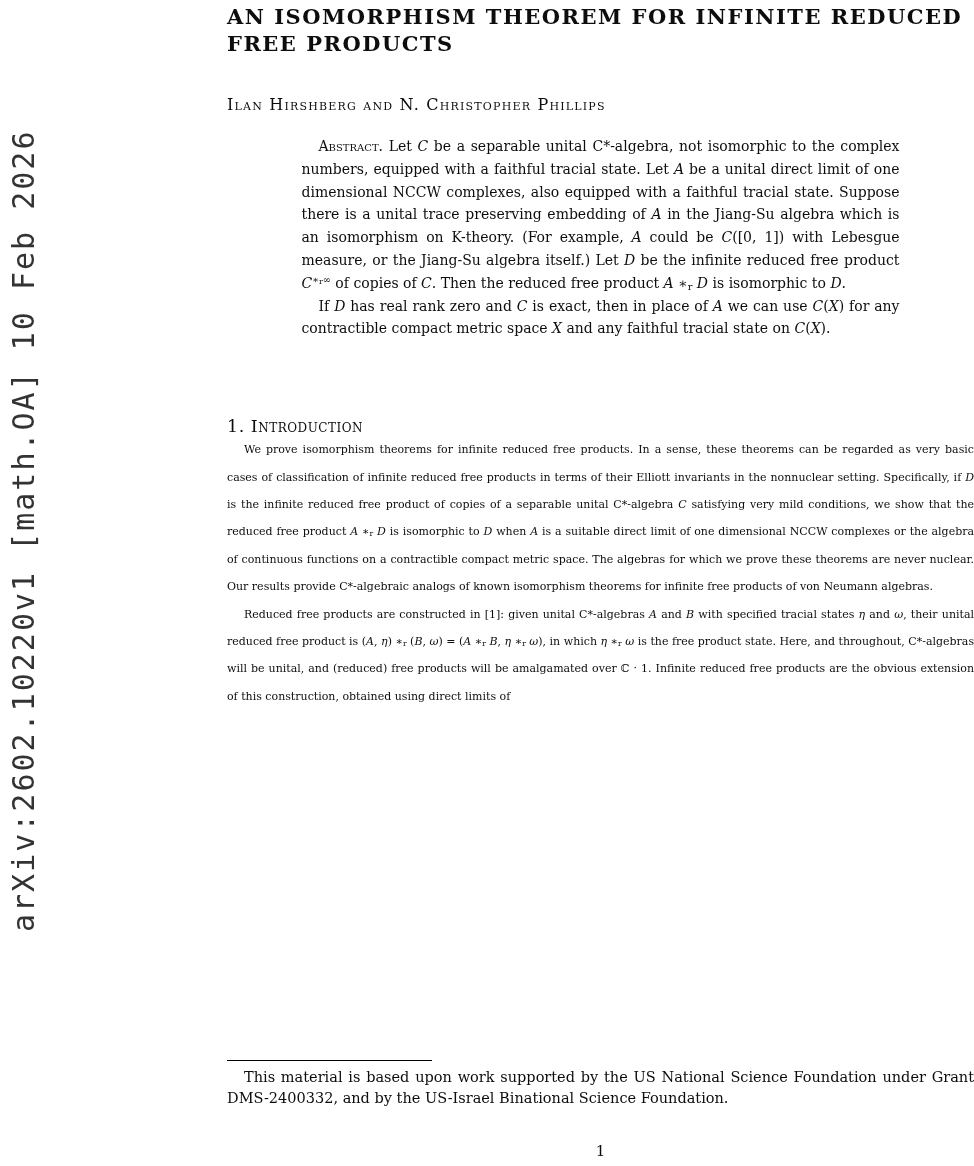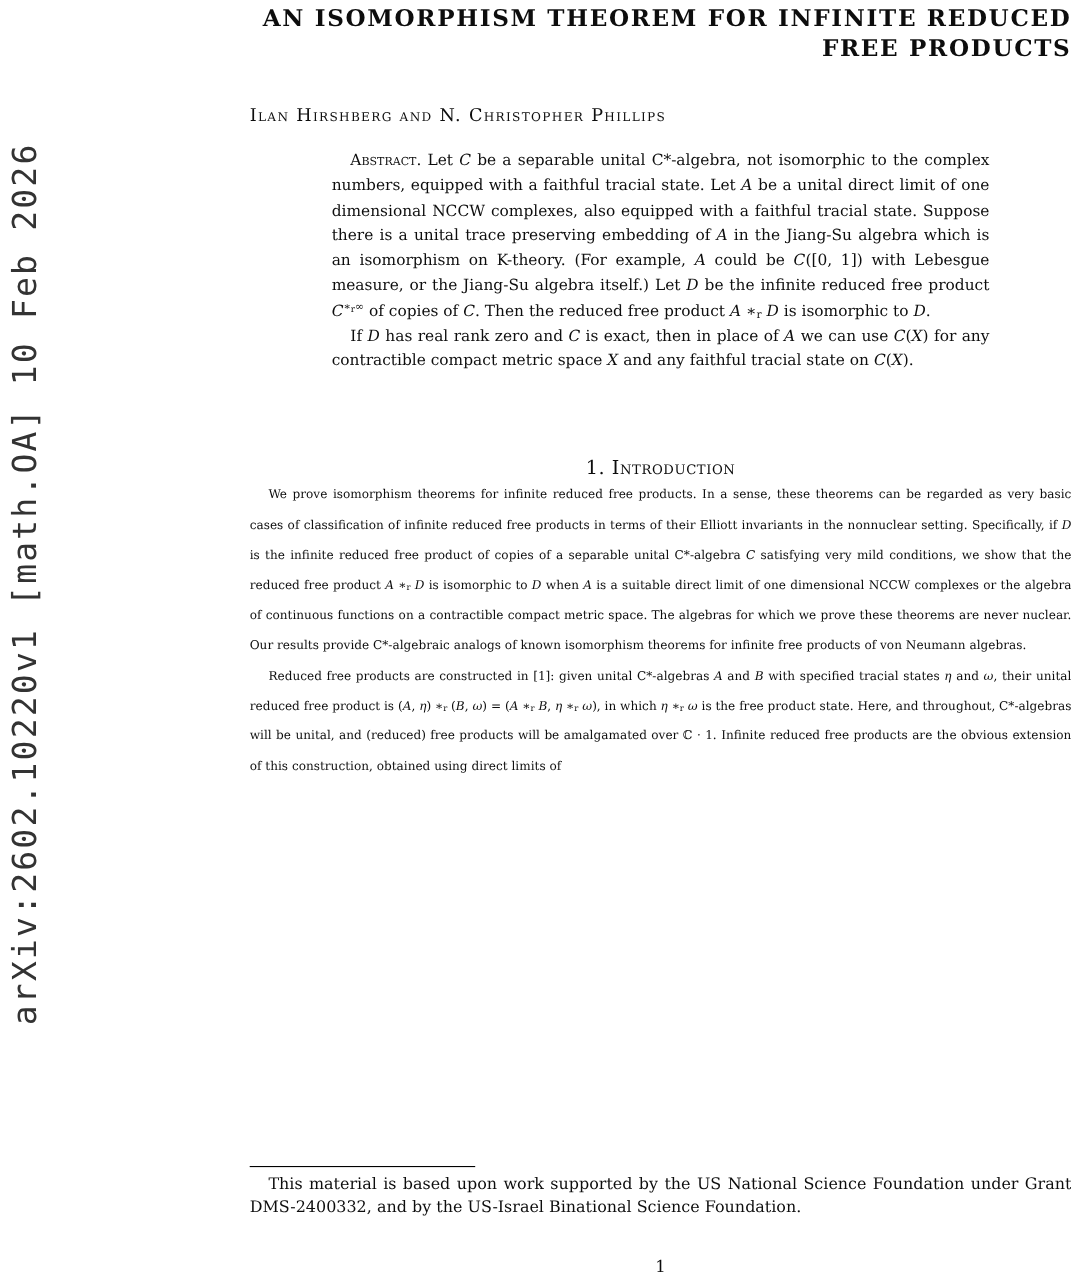--- a/index.html
+++ b/index.html
@@ -26,21 +26,21 @@
     white-space: nowrap;
   }
   .content {
     position: absolute;
     left: 227px;
     top: 0;
     width: 747px;
     padding-top: 3px;
   }
   .title {
-    text-align: right;
+    text-align: left;
     font-weight: bold;
     font-size: 21px;
     line-height: 27px;
     letter-spacing: 1.5px;
   }
   .authors {
     margin-top: 38px;
     text-align: left;
     font-variant: small-caps;
     font-size: 16px;
@@ -50,21 +50,20 @@
     margin: 21px auto 0 auto;
     width: 598px;
     font-size: 14px;
     line-height: 22.8px;
     text-align: justify;
   }
   .abstract p { text-indent: 17px; }
   .sc { font-variant: small-caps; }
   .section-heading {
     margin-top: 76px;
-    text-align: center;
     font-variant: small-caps;
     font-weight: normal;
     font-size: 17.5px;
     letter-spacing: 0.5px;
   }
   .body-text {
     margin-top: 0;
     font-size: 11px;
     line-height: 27.4px;
     text-align: justify;

